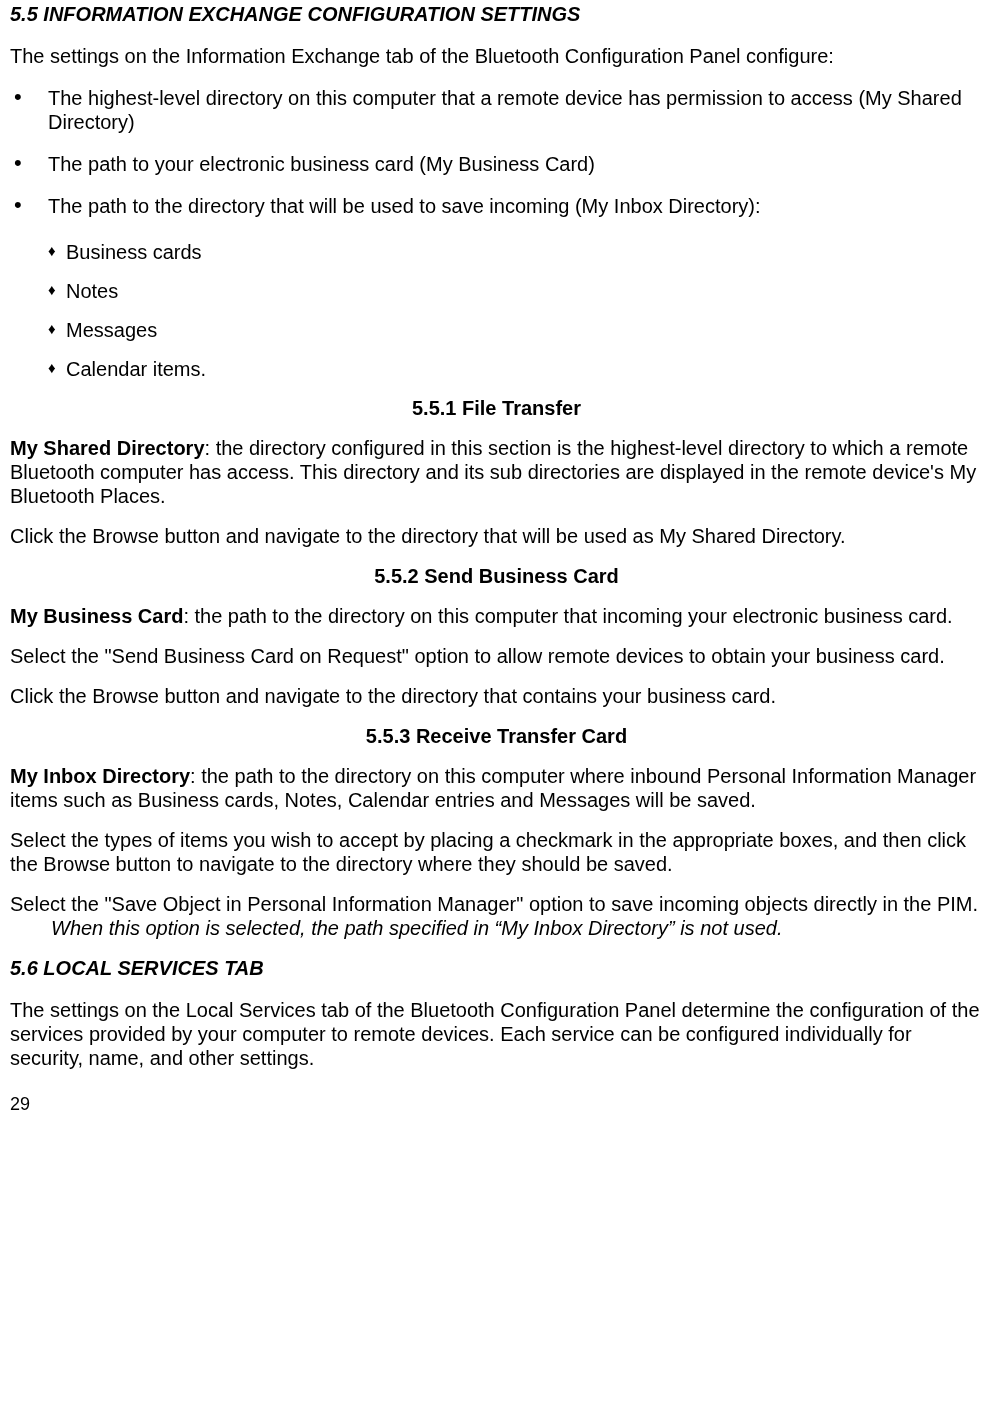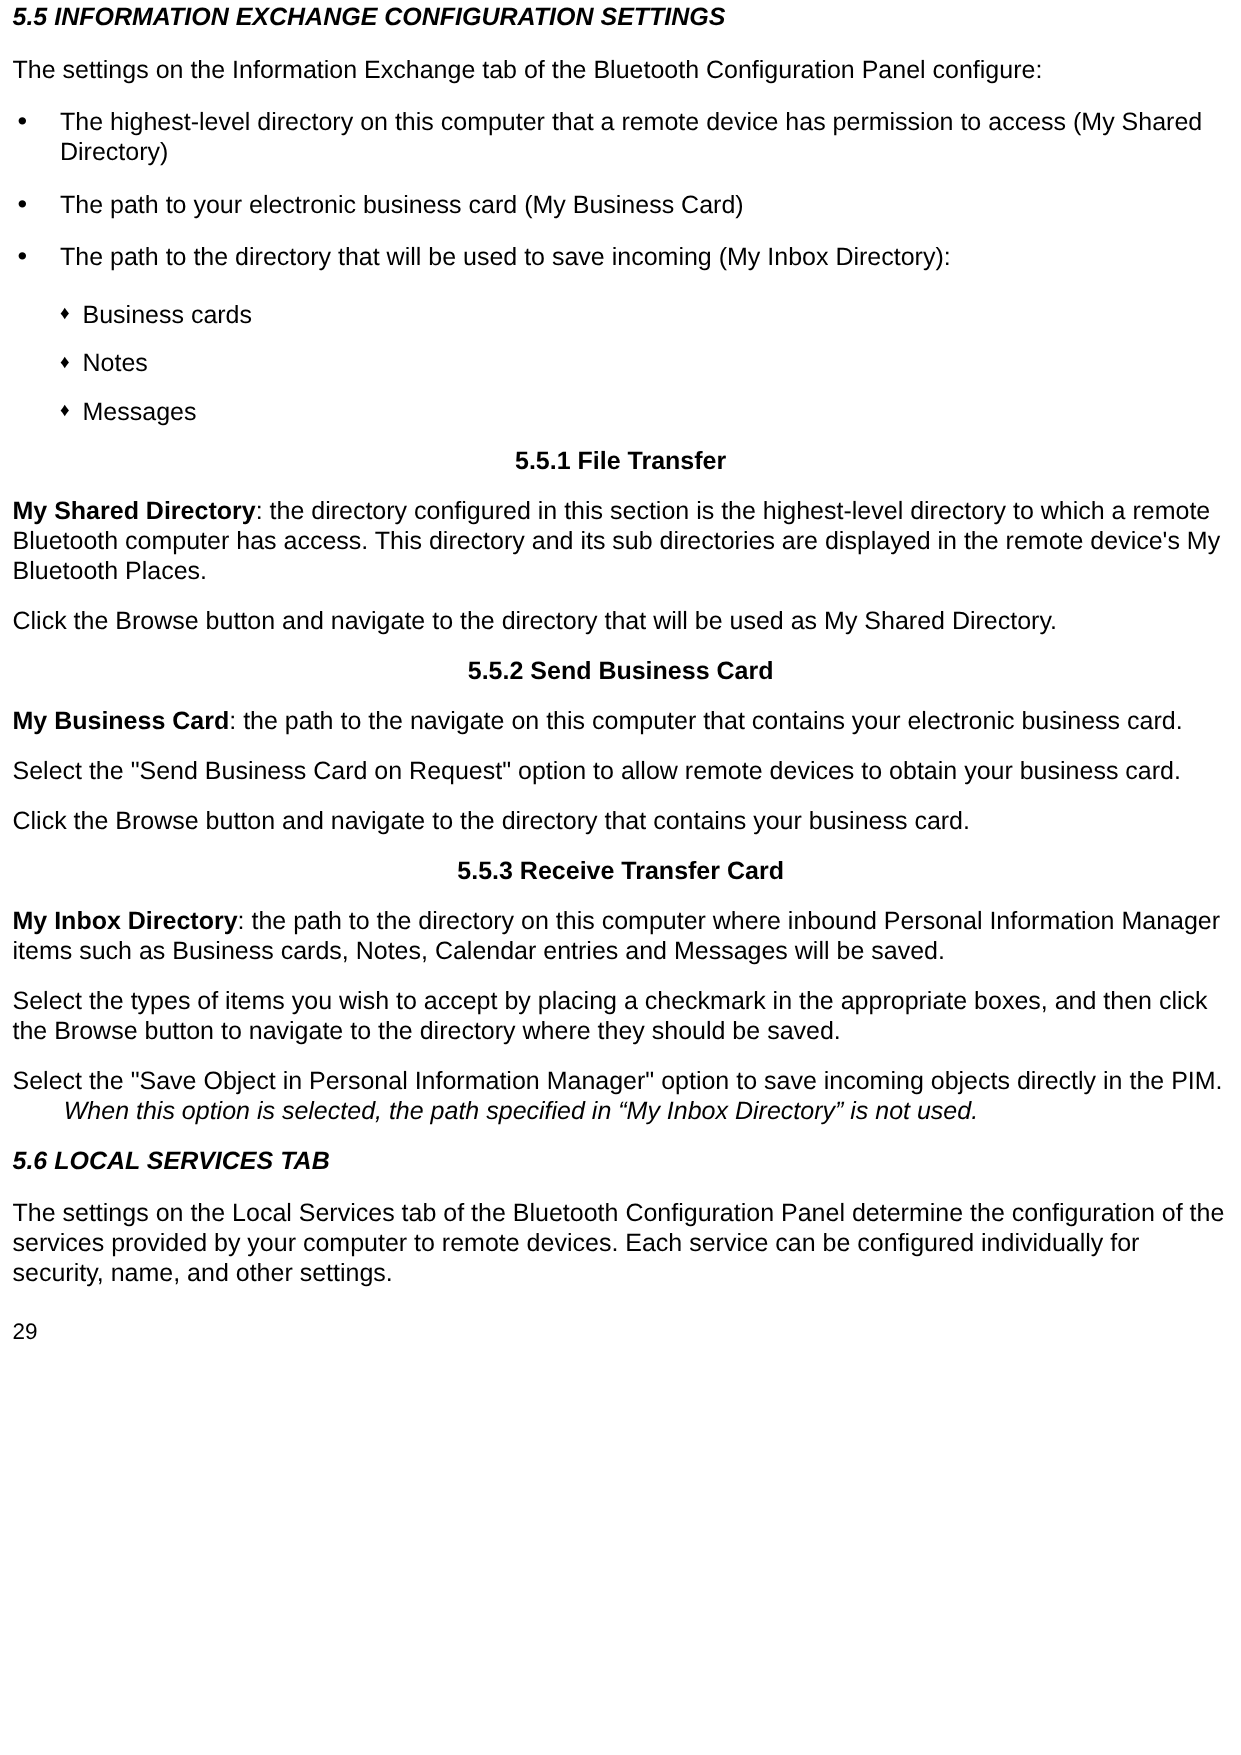--- a/index.html
+++ b/index.html
@@ -88,34 +88,35 @@
 <ul class="bullet-list">
   <li>The highest-level directory on this computer that a remote device has permission to access (My Shared Directory)</li>
   <li>The path to your electronic business card (My Business Card)</li>
   <li>The path to the directory that will be used to save incoming (My Inbox Directory):</li>
 </ul>
 
 <ul class="diamond-list">
   <li>Business cards</li>
   <li>Notes</li>
   <li>Messages</li>
+  <li>Calendar items.</li>
 </ul>
 
 <h3 class="sub-heading">5.5.1 File Transfer</h3>
 
 <p class="para">
   <span class="bold-lead">My Shared Directory</span><span>: the directory configured in this section is the highest-level directory to which a remote Bluetooth computer has access. This directory and its sub directories are displayed in the remote device's My Bluetooth Places.</span>
 </p>
 
 <p class="para">Click the Browse button and navigate to the directory that will be used as My Shared Directory.</p>
 
 <h3 class="sub-heading">5.5.2 Send Business Card</h3>
 
 <p class="para">
-  <span class="bold-lead">My Business Card</span><span>: the path to the navigate on this computer that contains your electronic business card.</span>
+  <span class="bold-lead">My Business Card</span><span>: the path to the directory on this computer that incoming your electronic business card.</span>
 </p>
 
 <p class="para">Select the "Send Business Card on Request" option to allow remote devices to obtain your business card.</p>
 
 <p class="para">Click the Browse button and navigate to the directory that contains your business card.</p>
 
 <h3 class="sub-heading">5.5.3 Receive Transfer Card</h3>
 
 <p class="para">
   <span class="bold-lead">My Inbox Directory</span><span>: the path to the directory on this computer where inbound Personal Information Manager items such as Business cards, Notes, Calendar entries and Messages will be saved.</span>

